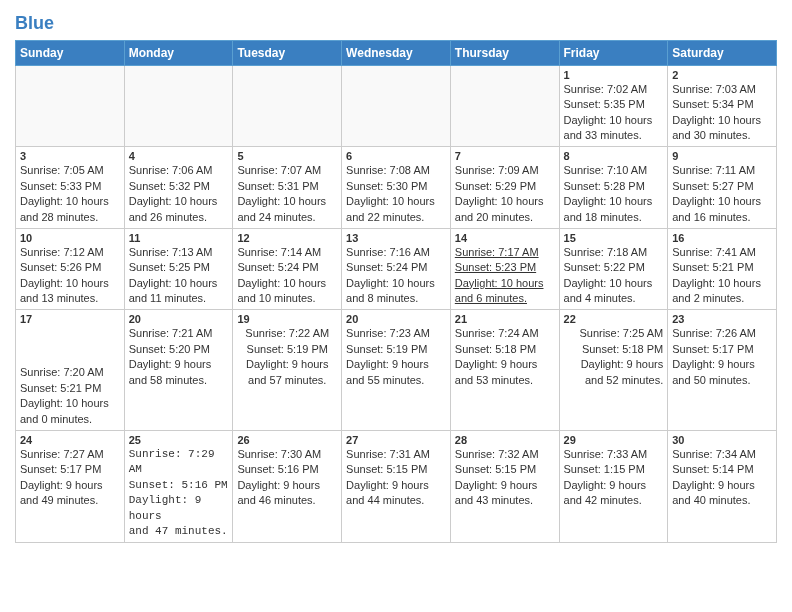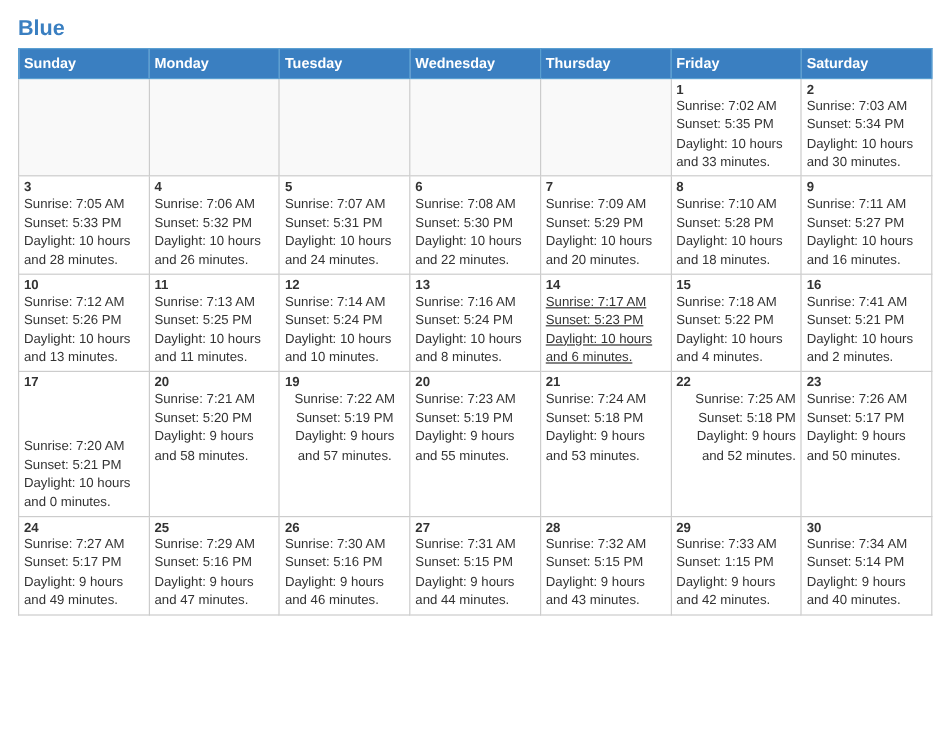--- a/index.html
+++ b/index.html
@@ -297,21 +297,21 @@
         <tr>
           <td>
             <div class="day-num">24</div>
             <div class="day-info" style="white-space: pre-line;">Sunrise: 7:27 AM
 Sunset: 5:17 PM
 Daylight: 9 hours
 and 49 minutes.</div>
           </td>
           <td>
             <div class="day-num">25</div>
-            <div class="day-info" style="white-space: pre-line;">Sunrise: 7:29 AM
+            <div class="day-info" style="white-space: pre-line; font-family: Liberation Mono, monospace;">Sunrise: 7:29 AM
 Sunset: 5:16 PM
 Daylight: 9 hours
 and 47 minutes.</div>
           </td>
           <td>
             <div class="day-num">26</div>
             <div class="day-info" style="white-space: pre-line;">Sunrise: 7:30 AM
 Sunset: 5:16 PM
 Daylight: 9 hours
 and 46 minutes.</div>

